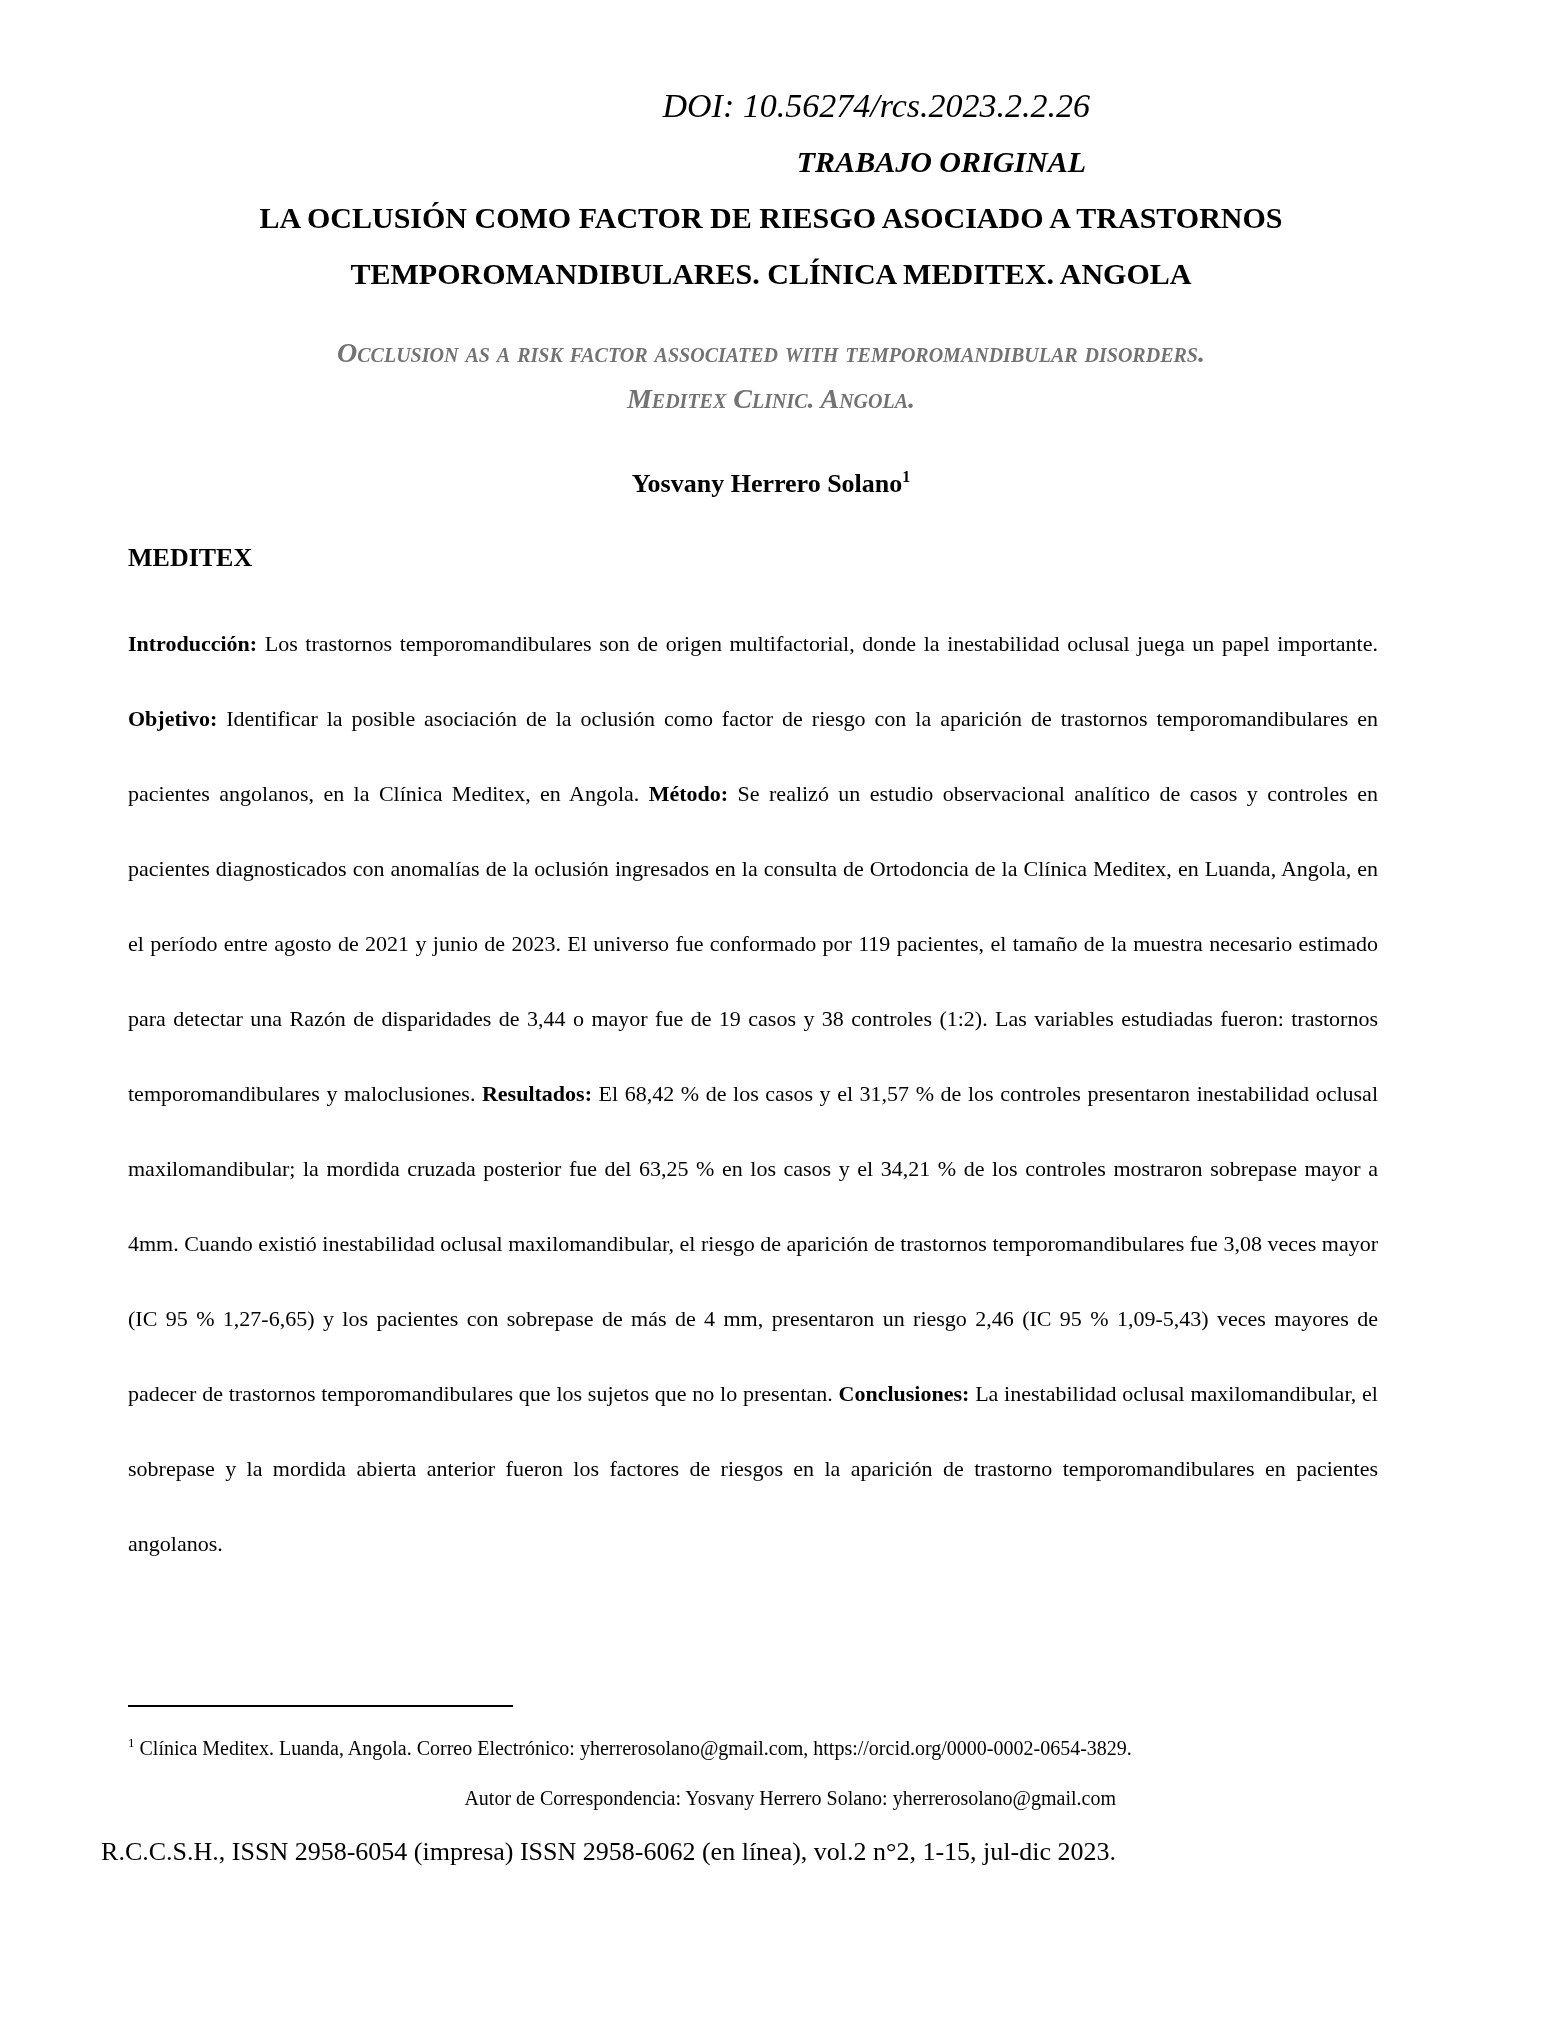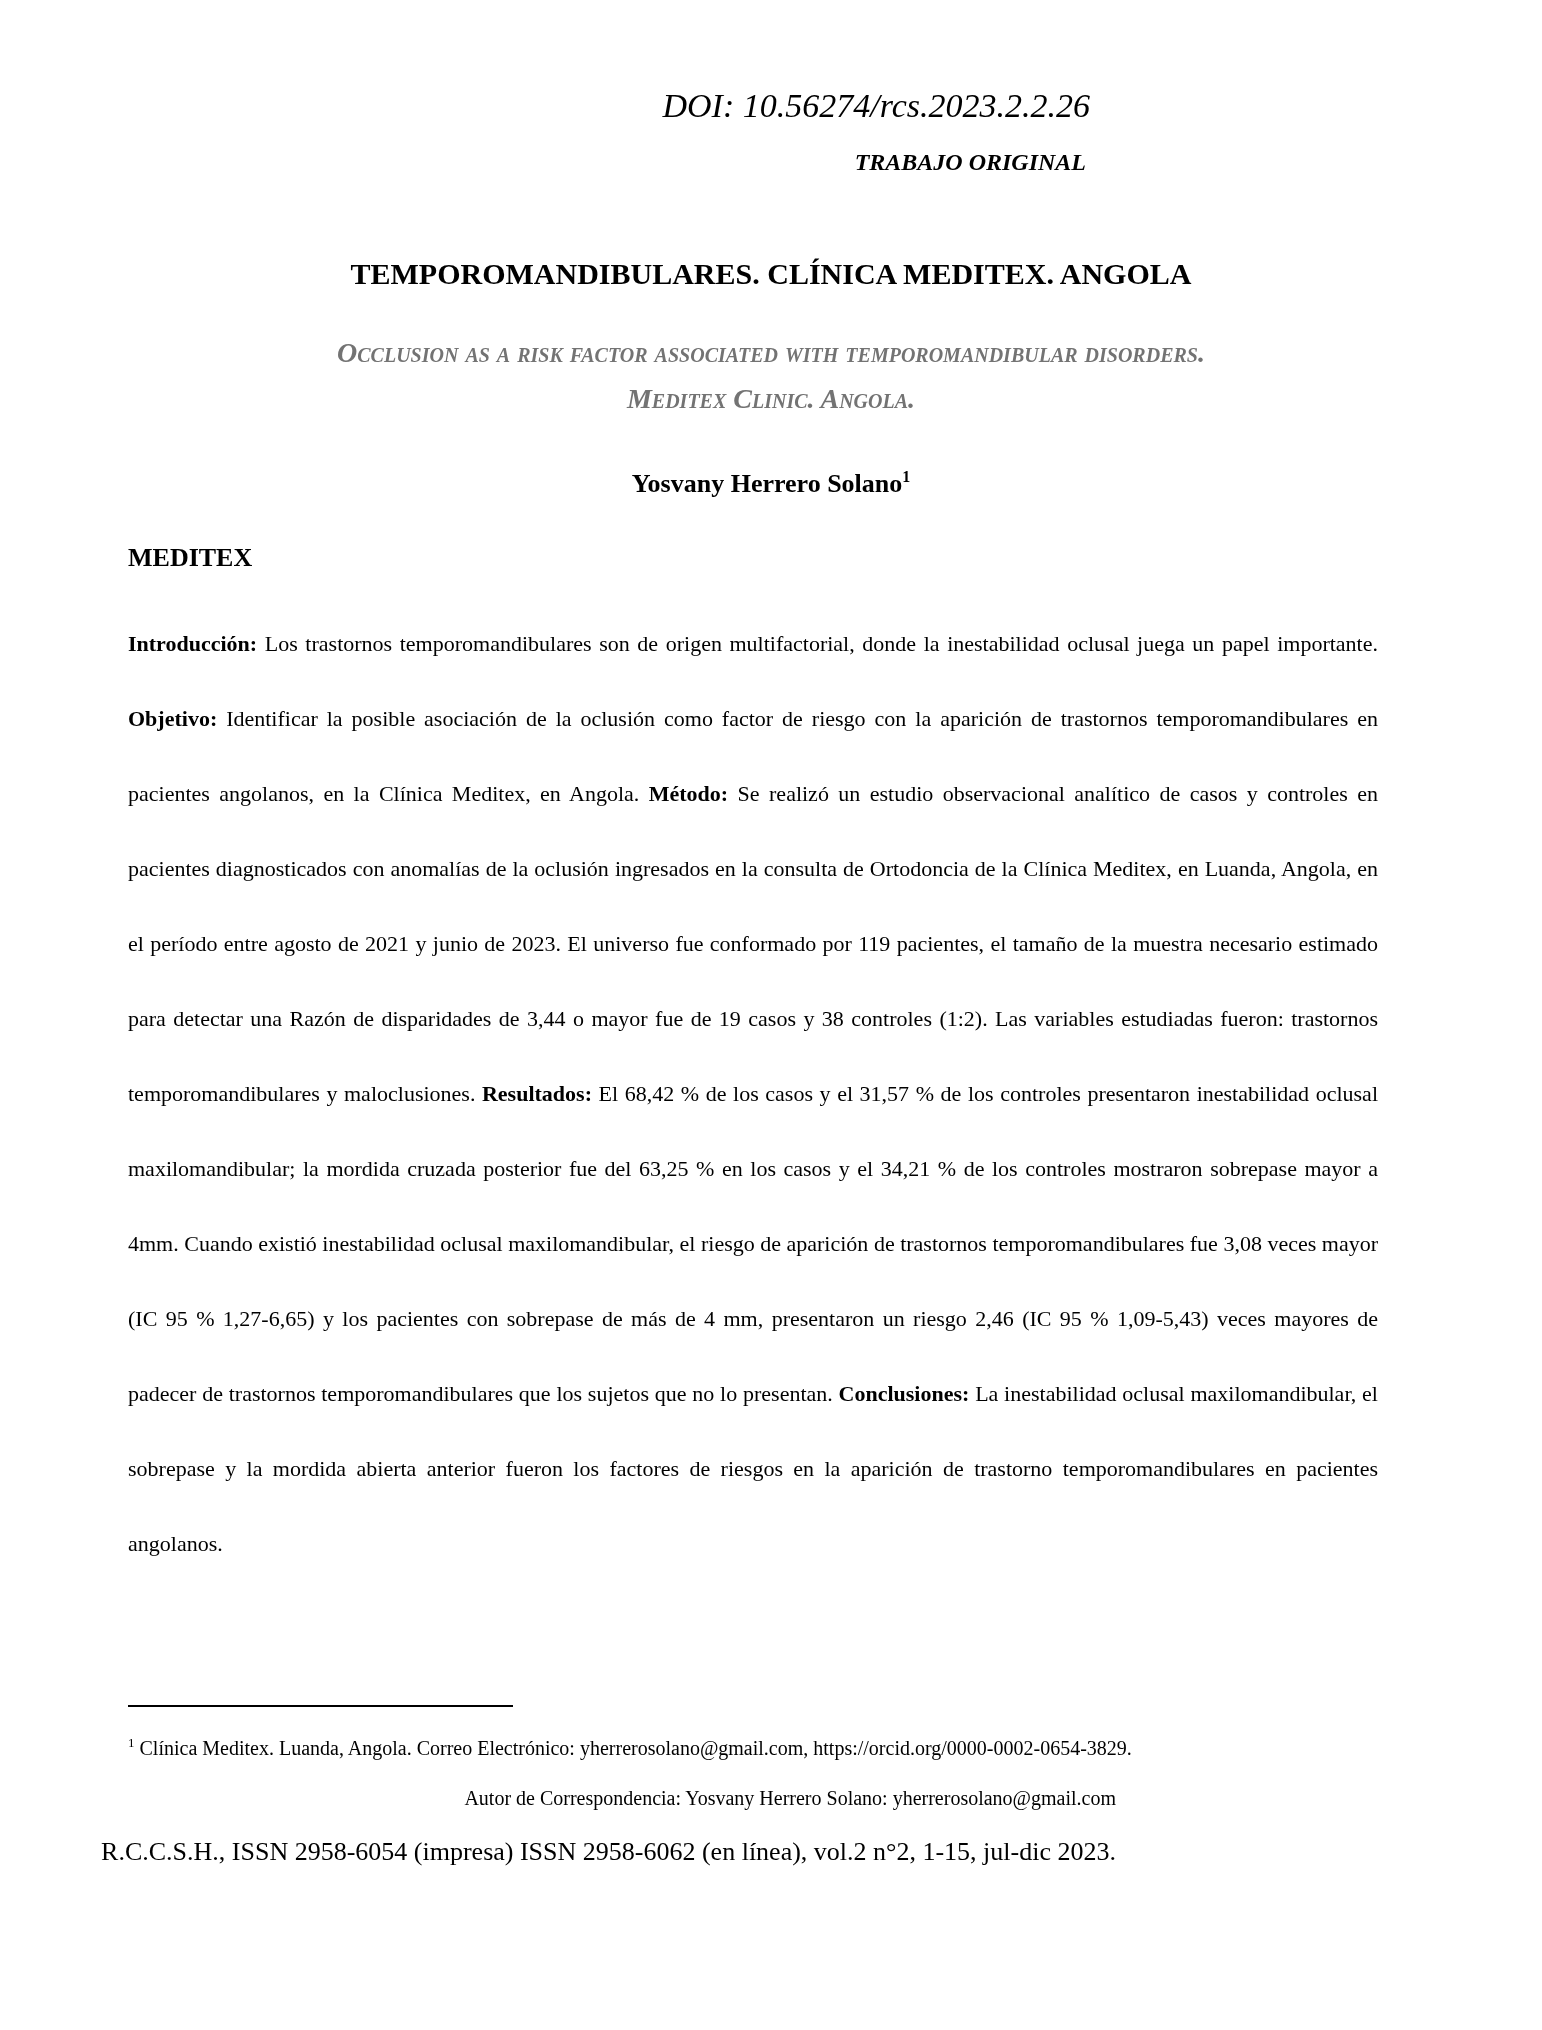--- a/index.html
+++ b/index.html
@@ -27,21 +27,21 @@
       top: 84px;
       font-size: 34px;
       font-style: italic;
       line-height: 44px;
       white-space: nowrap;
     }
     .article-type {
       position: absolute;
       right: 194px;
       top: 142px;
-      font-size: 24px;
+      font-size: 30px;
       font-style: italic;
       font-weight: bold;
       line-height: 40px;
       white-space: nowrap;
       text-align: right;
     }
     .title-es {
       position: absolute;
       left: 128px;
       width: 1286px;
@@ -148,21 +148,21 @@
   </style>
 </head>
 <body>
 
 <div class="page">
 
   <div class="doi">DOI: 10.56274/rcs.2023.2.2.26</div>
   <div class="article-type">TRABAJO ORIGINAL</div>
 
   <h1 class="title-es">
-    <br>
+    <span>LA OCLUSIÓN COMO FACTOR DE RIESGO ASOCIADO A TRASTORNOS</span><br>
     <span>TEMPOROMANDIBULARES. CLÍNICA MEDITEX. ANGOLA</span>
   </h1>
 
   <h2 class="title-en">
     <span>Occlusion as a risk factor associated with temporomandibular disorders.</span><br>
     <span>Meditex Clinic. Angola.</span>
   </h2>
 
   <div class="author">
     <span>Yosvany Herrero Solano</span><sup>1</sup>

